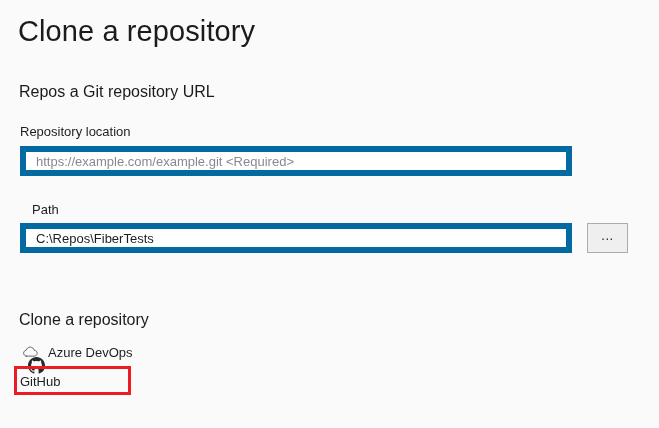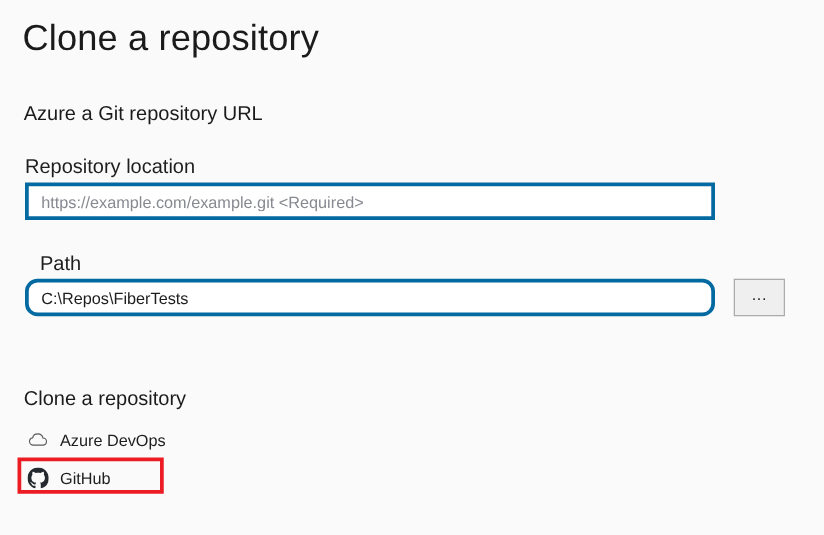--- a/index.html
+++ b/index.html
@@ -47,57 +47,56 @@
     color: #1b1b1b;
     white-space: nowrap;
     line-height: 1.2;
   }
   .section-heading.url-heading { left: 19px; top: 82px; }
   .section-heading.browse-heading { left: 19px; top: 310px; }
 
   
   .field-label {
     position: absolute;
-    font-size: 16px;
+    font-size: 13px;
     font-weight: 400;
     color: #1e1e1e;
     white-space: nowrap;
     line-height: 1.2;
   }
   .label-repo-location { left: 20px; top: 124px; }
   .label-path { left: 32px; top: 202px; }
 
   
   .text-input {
     position: absolute;
     box-sizing: border-box;
     height: 30px;
     background: #ffffff;
-    border: 3px solid #0369a1;
+    border: 6px solid #0369a1;
     font-family: "Liberation Sans", "DejaVu Sans", sans-serif;
     font-size: 13px;
     color: #1e1e1e;
     padding: 0 10px;
     outline: none;
     line-height: 28px;
   }
   .text-input::placeholder {
     color: #868a90;
     opacity: 1;
   }
   .input-repo-location {
     left: 20px;
     top: 146px;
     width: 552px;
   }
   .input-path {
     left: 20px;
     top: 223px;
     width: 552px;
-    border-radius: 10px;
   }
 
   
   .browse-button {
     position: absolute;
     box-sizing: border-box;
     left: 587px;
     top: 223px;
     width: 41px;
     height: 30px;
@@ -117,21 +116,21 @@
 
   
   .provider-row {
     position: absolute;
     display: flex;
     align-items: center;
     height: 22px;
     cursor: default;
   }
   .provider-azure { left: 20px; top: 341px; align-items: center; }
-  .provider-github { left: 20px; top: 371px; }
+  .provider-github { left: 20px; top: 355px; flex-direction: column; }
 
   .provider-icon {
     width: 20px;
     height: 20px;
     display: flex;
     align-items: center;
     justify-content: center;
     flex: 0 0 auto;
     margin-right: 8px;
   }
@@ -154,21 +153,21 @@
     pointer-events: none;
   }
 </style>
 </head>
 <body>
 
 <div class="page">
 
   <div class="page-title">Clone a repository</div>
 
-  <div class="section-heading url-heading">Azure a Git repository URL</div>
+  <div class="section-heading url-heading">Repos a Git repository URL</div>
 
   <div class="field-label label-repo-location">Repository location</div>
 
   <input class="text-input input-repo-location" type="text" placeholder="https://example.com/example.git &lt;Required&gt;" value="" style="">
 
   <div class="field-label label-path">Path</div>
 
   <input class="text-input input-path" type="text" value="C:\Repos\FiberTests" style="">
 
   <button class="browse-button">...</button>

